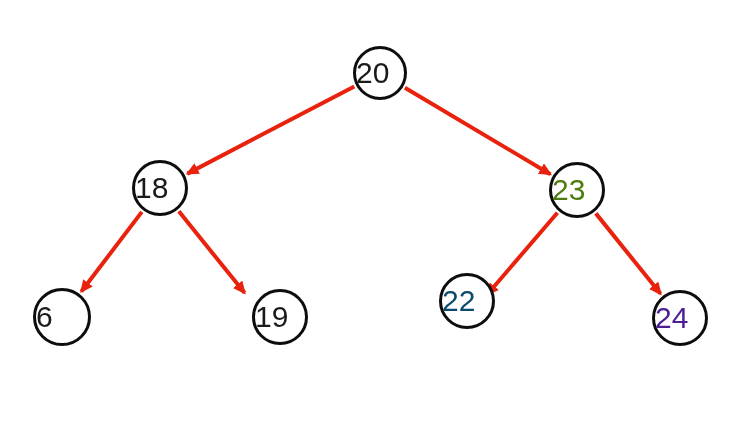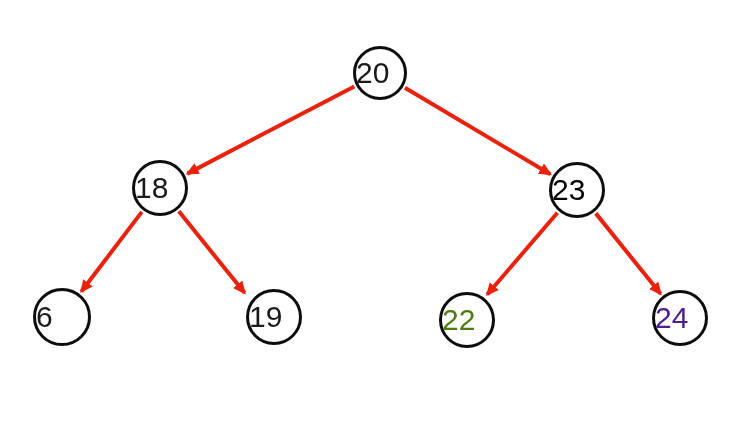--- a/index.html
+++ b/index.html
@@ -56,29 +56,29 @@
         <line x1="595.8075793185923" y1="213.37252575514378" x2="660.565501370788" y2="293.8483900530181" stroke="#e8220c" stroke-width="4" marker-end="url(#arrowhead)"></line>
       </g>
   </svg>
   <div id="nodes-layer">
       <div class="tree-node" style="left: 353px; top: 46px; width: 54px; height: 54px; border-color: rgb(13, 13, 13); background: rgb(255, 255, 255); color: rgb(26, 26, 26);">
         <span>20</span>
       </div>
       <div class="tree-node" style="left: 132px; top: 160px; width: 56px; height: 56px; border-color: rgb(13, 13, 13); background: rgb(255, 255, 255); color: rgb(26, 26, 26);">
         <span>18</span>
       </div>
-      <div class="tree-node" style="left: 549px; top: 162px; width: 56px; height: 56px; border-color: rgb(13, 13, 13); background: rgb(255, 255, 255); color: #000000;">
+      <div class="tree-node" style="left: 549px; top: 162px; width: 56px; height: 56px; border-color: rgb(13, 13, 13); background: rgb(255, 255, 255); color: #4d7c0f;">
         <span>23</span>
       </div>
       <div class="tree-node" style="left: 33px; top: 288px; width: 58px; height: 58px; border-color: rgb(13, 13, 13); background: rgb(255, 255, 255); color: rgb(26, 26, 26);">
         <span>6</span>
       </div>
-      <div class="tree-node" style="left: 246px; top: 289px; width: 56px; height: 56px; border-color: rgb(13, 13, 13); background: rgb(255, 255, 255); color: rgb(26, 26, 26);">
+      <div class="tree-node" style="left: 252px; top: 289px; width: 56px; height: 56px; border-color: rgb(13, 13, 13); background: rgb(255, 255, 255); color: rgb(26, 26, 26);">
         <span>19</span>
       </div>
-      <div class="tree-node" style="left: 439px; top: 292px; width: 56px; height: 56px; border-color: rgb(13, 13, 13); background: rgb(255, 255, 255); color: #4d7c0f;">
+      <div class="tree-node" style="left: 439px; top: 273px; width: 56px; height: 56px; border-color: rgb(13, 13, 13); background: rgb(255, 255, 255); color: #0c4a6e;">
         <span>22</span>
       </div>
       <div class="tree-node" style="left: 652px; top: 290px; width: 56px; height: 56px; border-color: rgb(13, 13, 13); background: rgb(255, 255, 255); color: #4c1d95;">
         <span>24</span>
       </div>
     </div>
 </div>
 
 </body></html>

